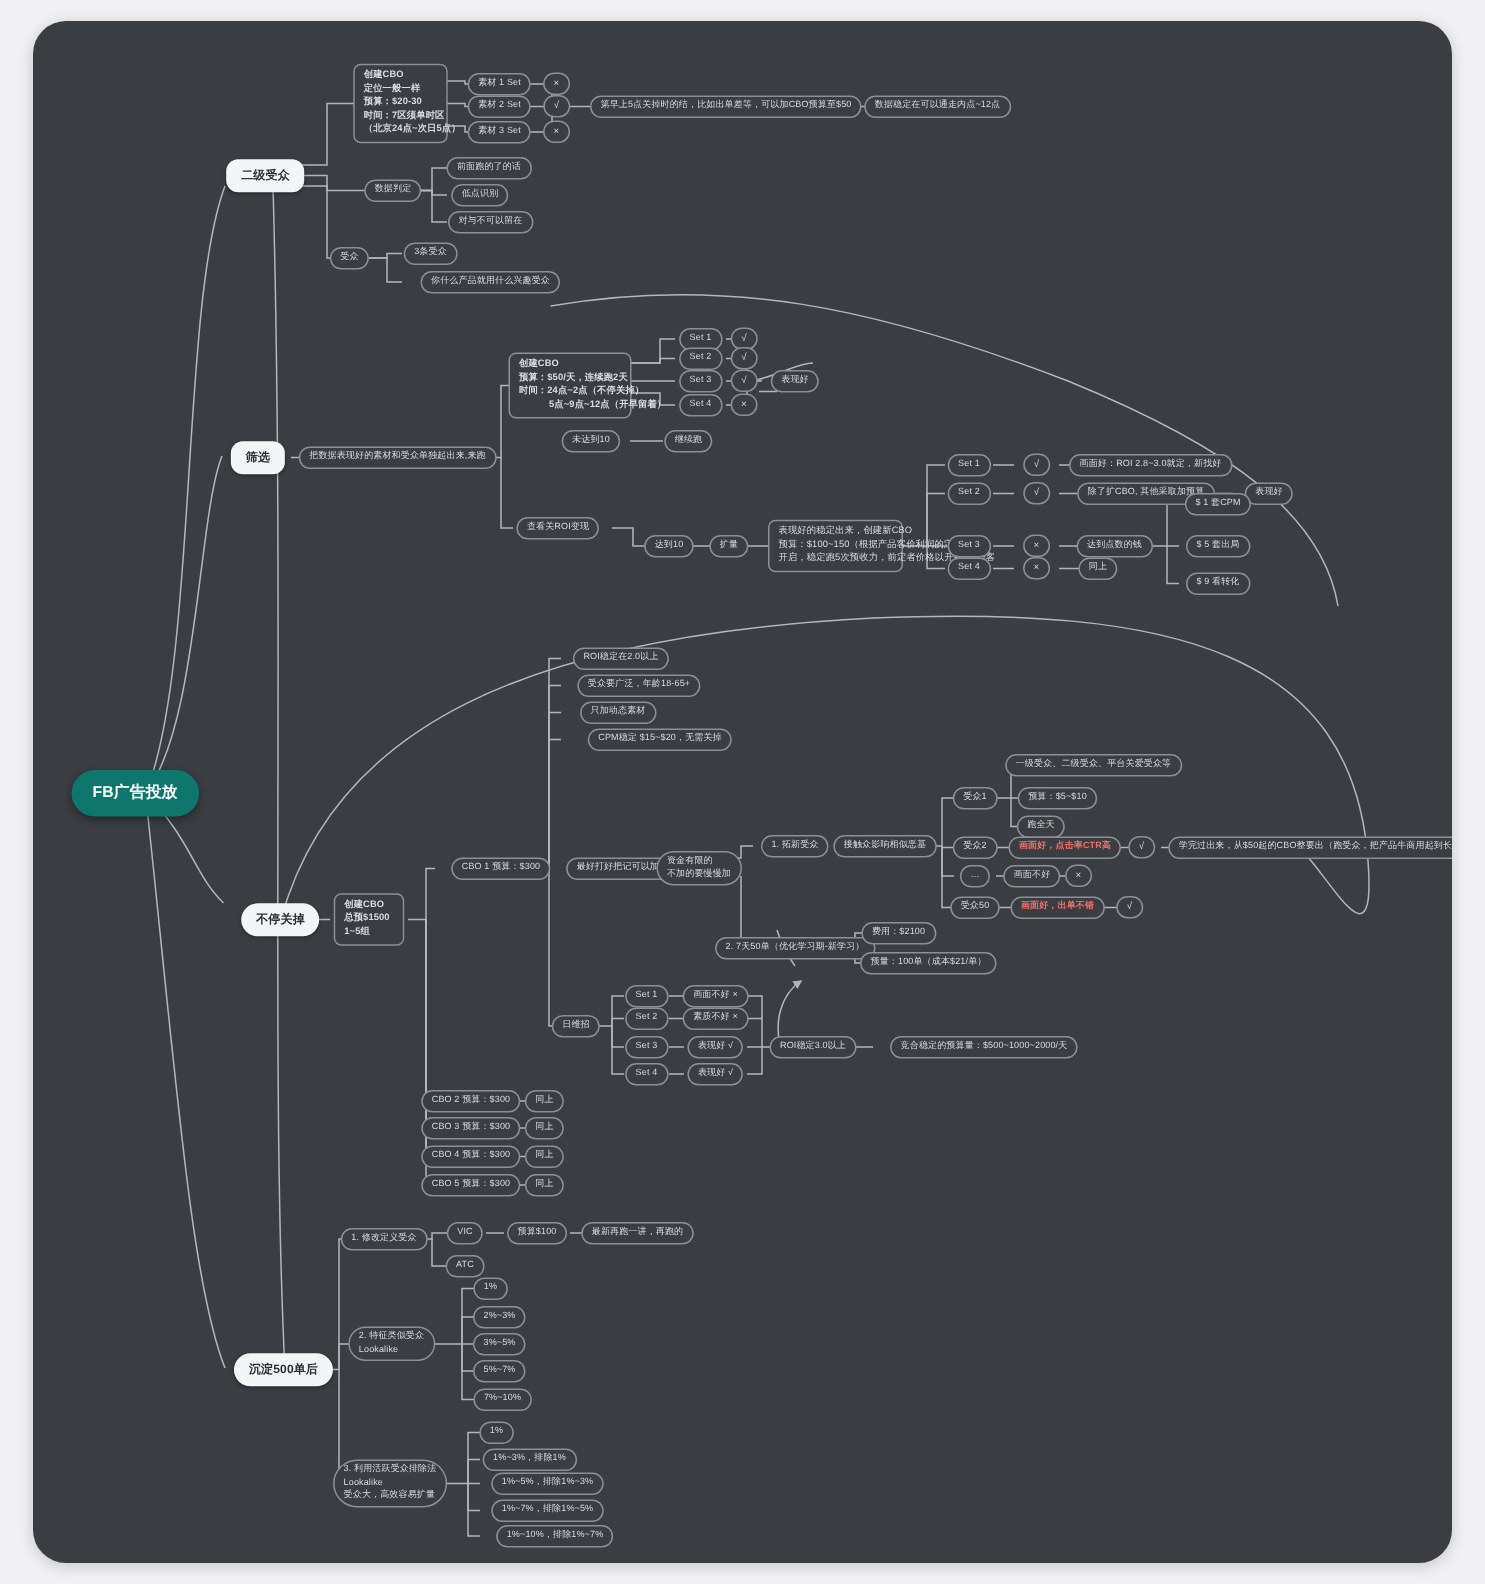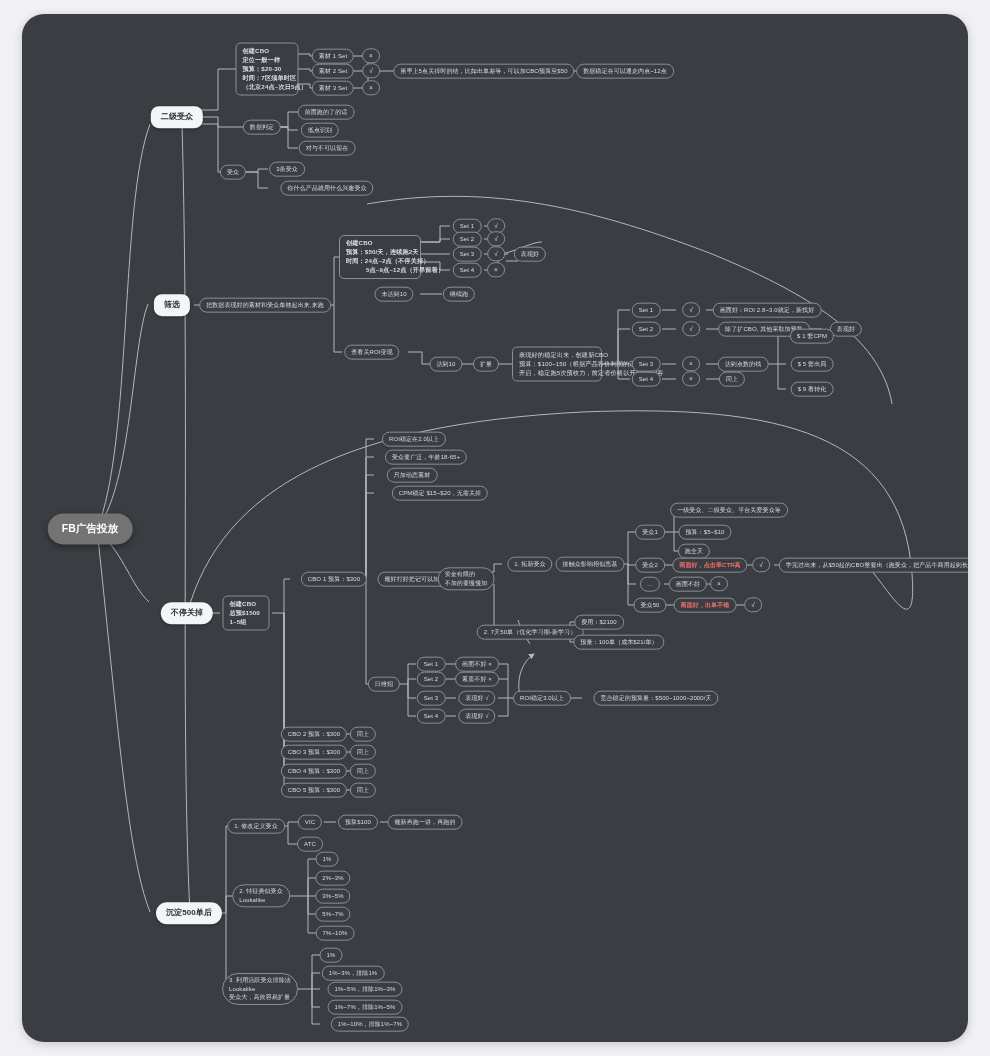--- a/index.html
+++ b/index.html
@@ -43,21 +43,21 @@
   .node.mini { font-size: 6px; padding: 2px 6px; border-radius: 999px; }
   .node.ck   { border-radius: 999px; padding: 2px 6px; font-size: 6.5px; min-width: 16px; text-align: center; }
   .node.white {
     background: #f4f5f7; color: #2c2f33; border: none;
     border-radius: 8px; font-size: 8px; padding: 5px 10px;
     font-weight: 600; text-align: center;
     box-shadow: 0 1px 3px rgba(0,0,0,.35);
   }
   .node.white.round { border-radius: 999px; }
   .node.root {
-    background: #737373; color: #fff; border: none;
+    background: #0f766e; color: #fff; border: none;
     border-radius: 999px; font-size: 10.5px; font-weight: 700;
     padding: 8px 14px; text-align: right;
     box-shadow: 0 2px 6px rgba(0,0,0,.4);
   }
   .node.hdr { font-weight: 700; }
   .node.red { color: #f2706a; font-weight: 700; }
   .node.box { border-radius: 5px; }
 </style>
 </head>
 <body>

